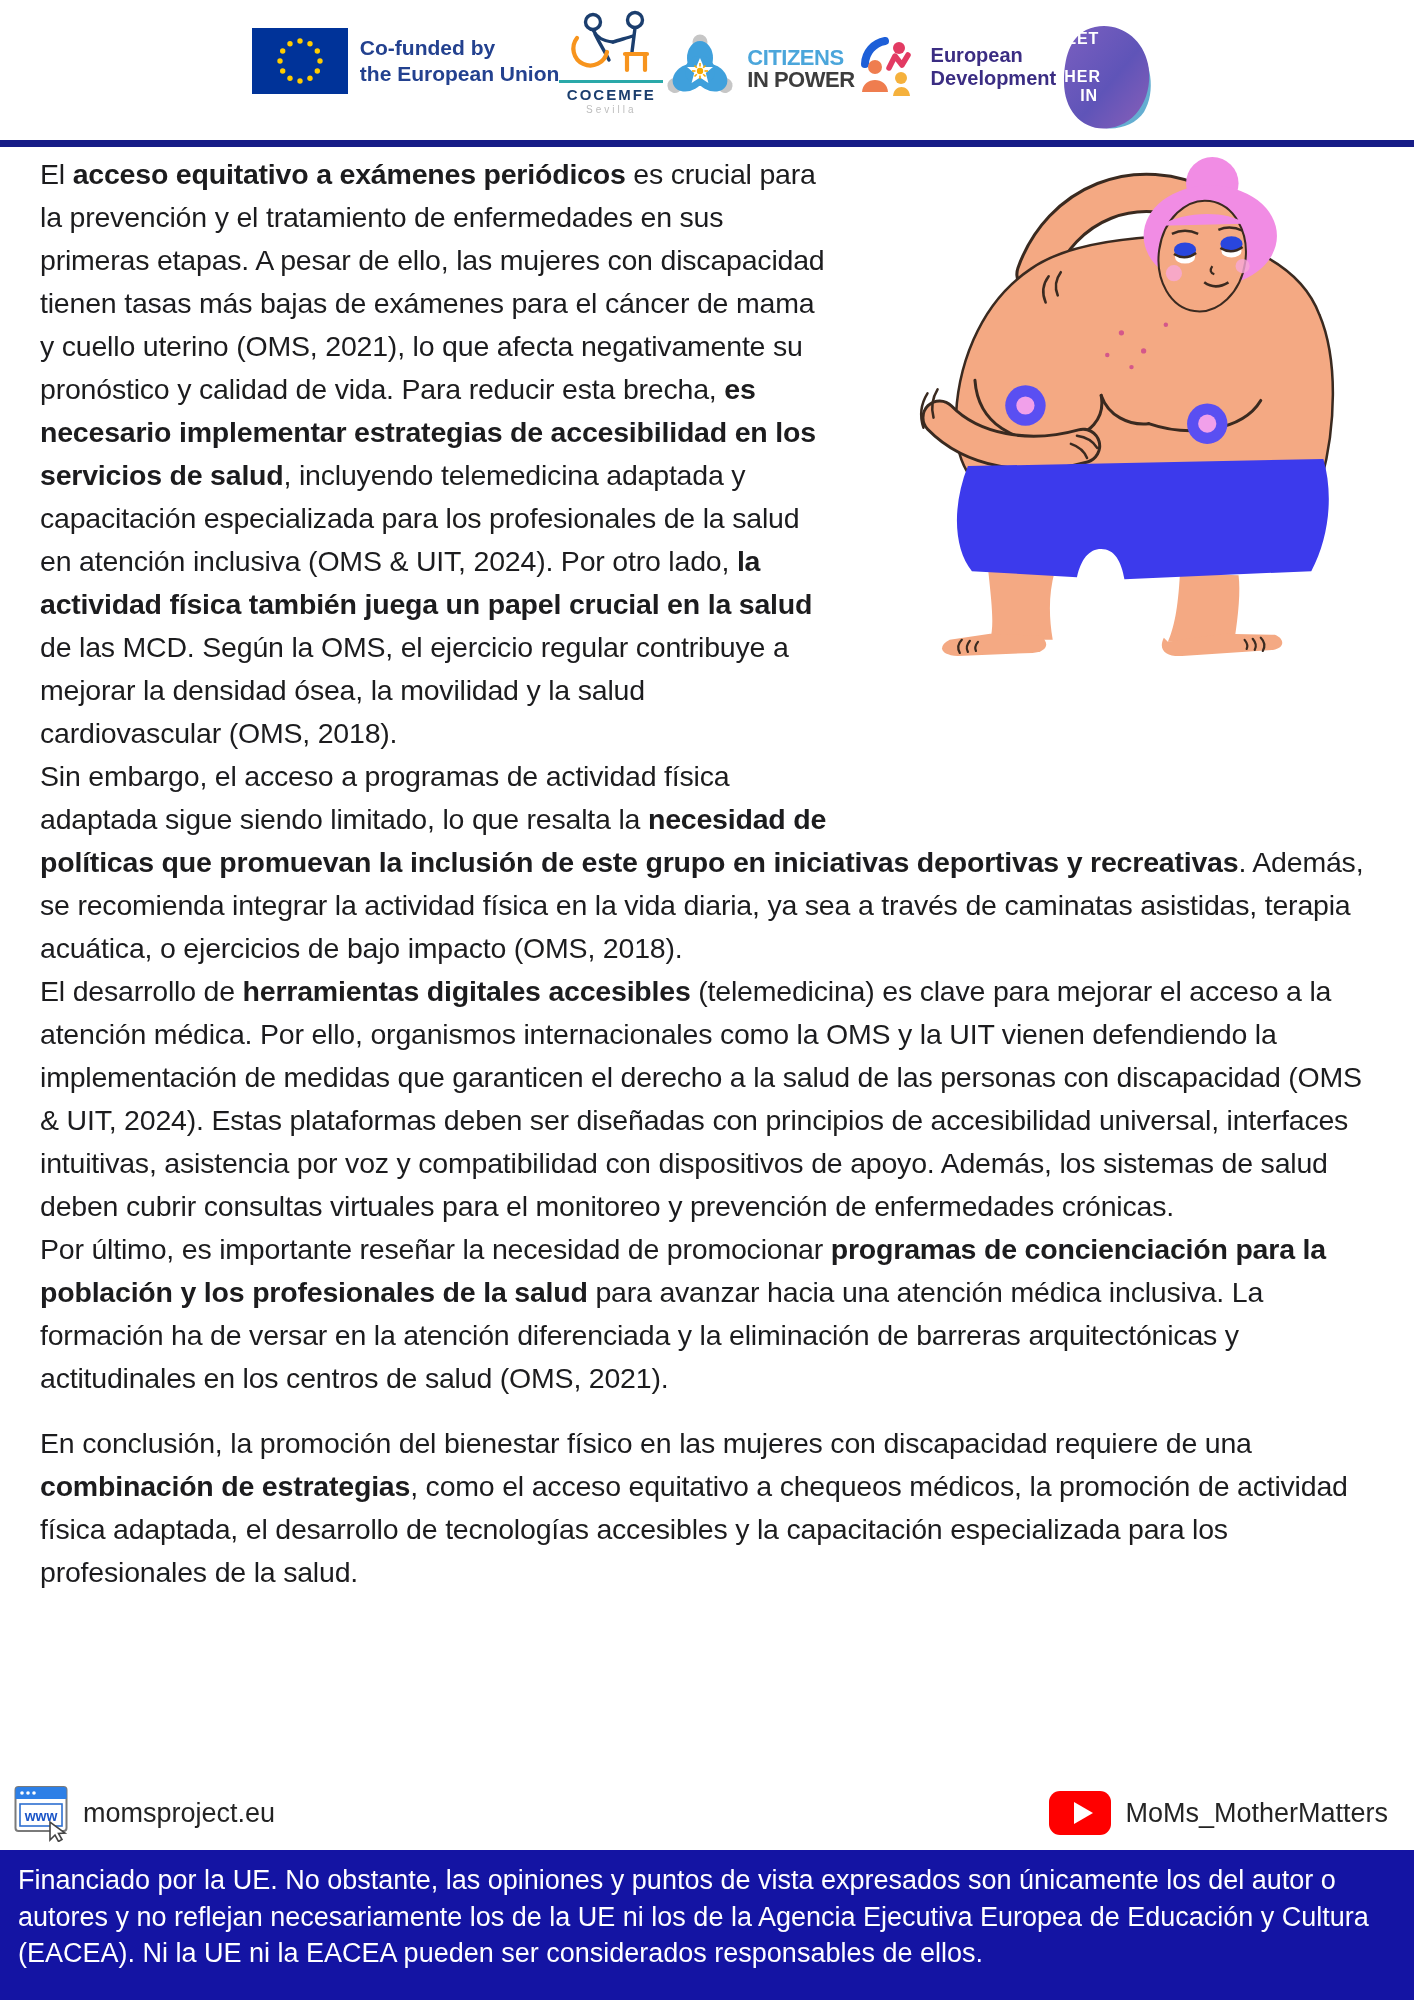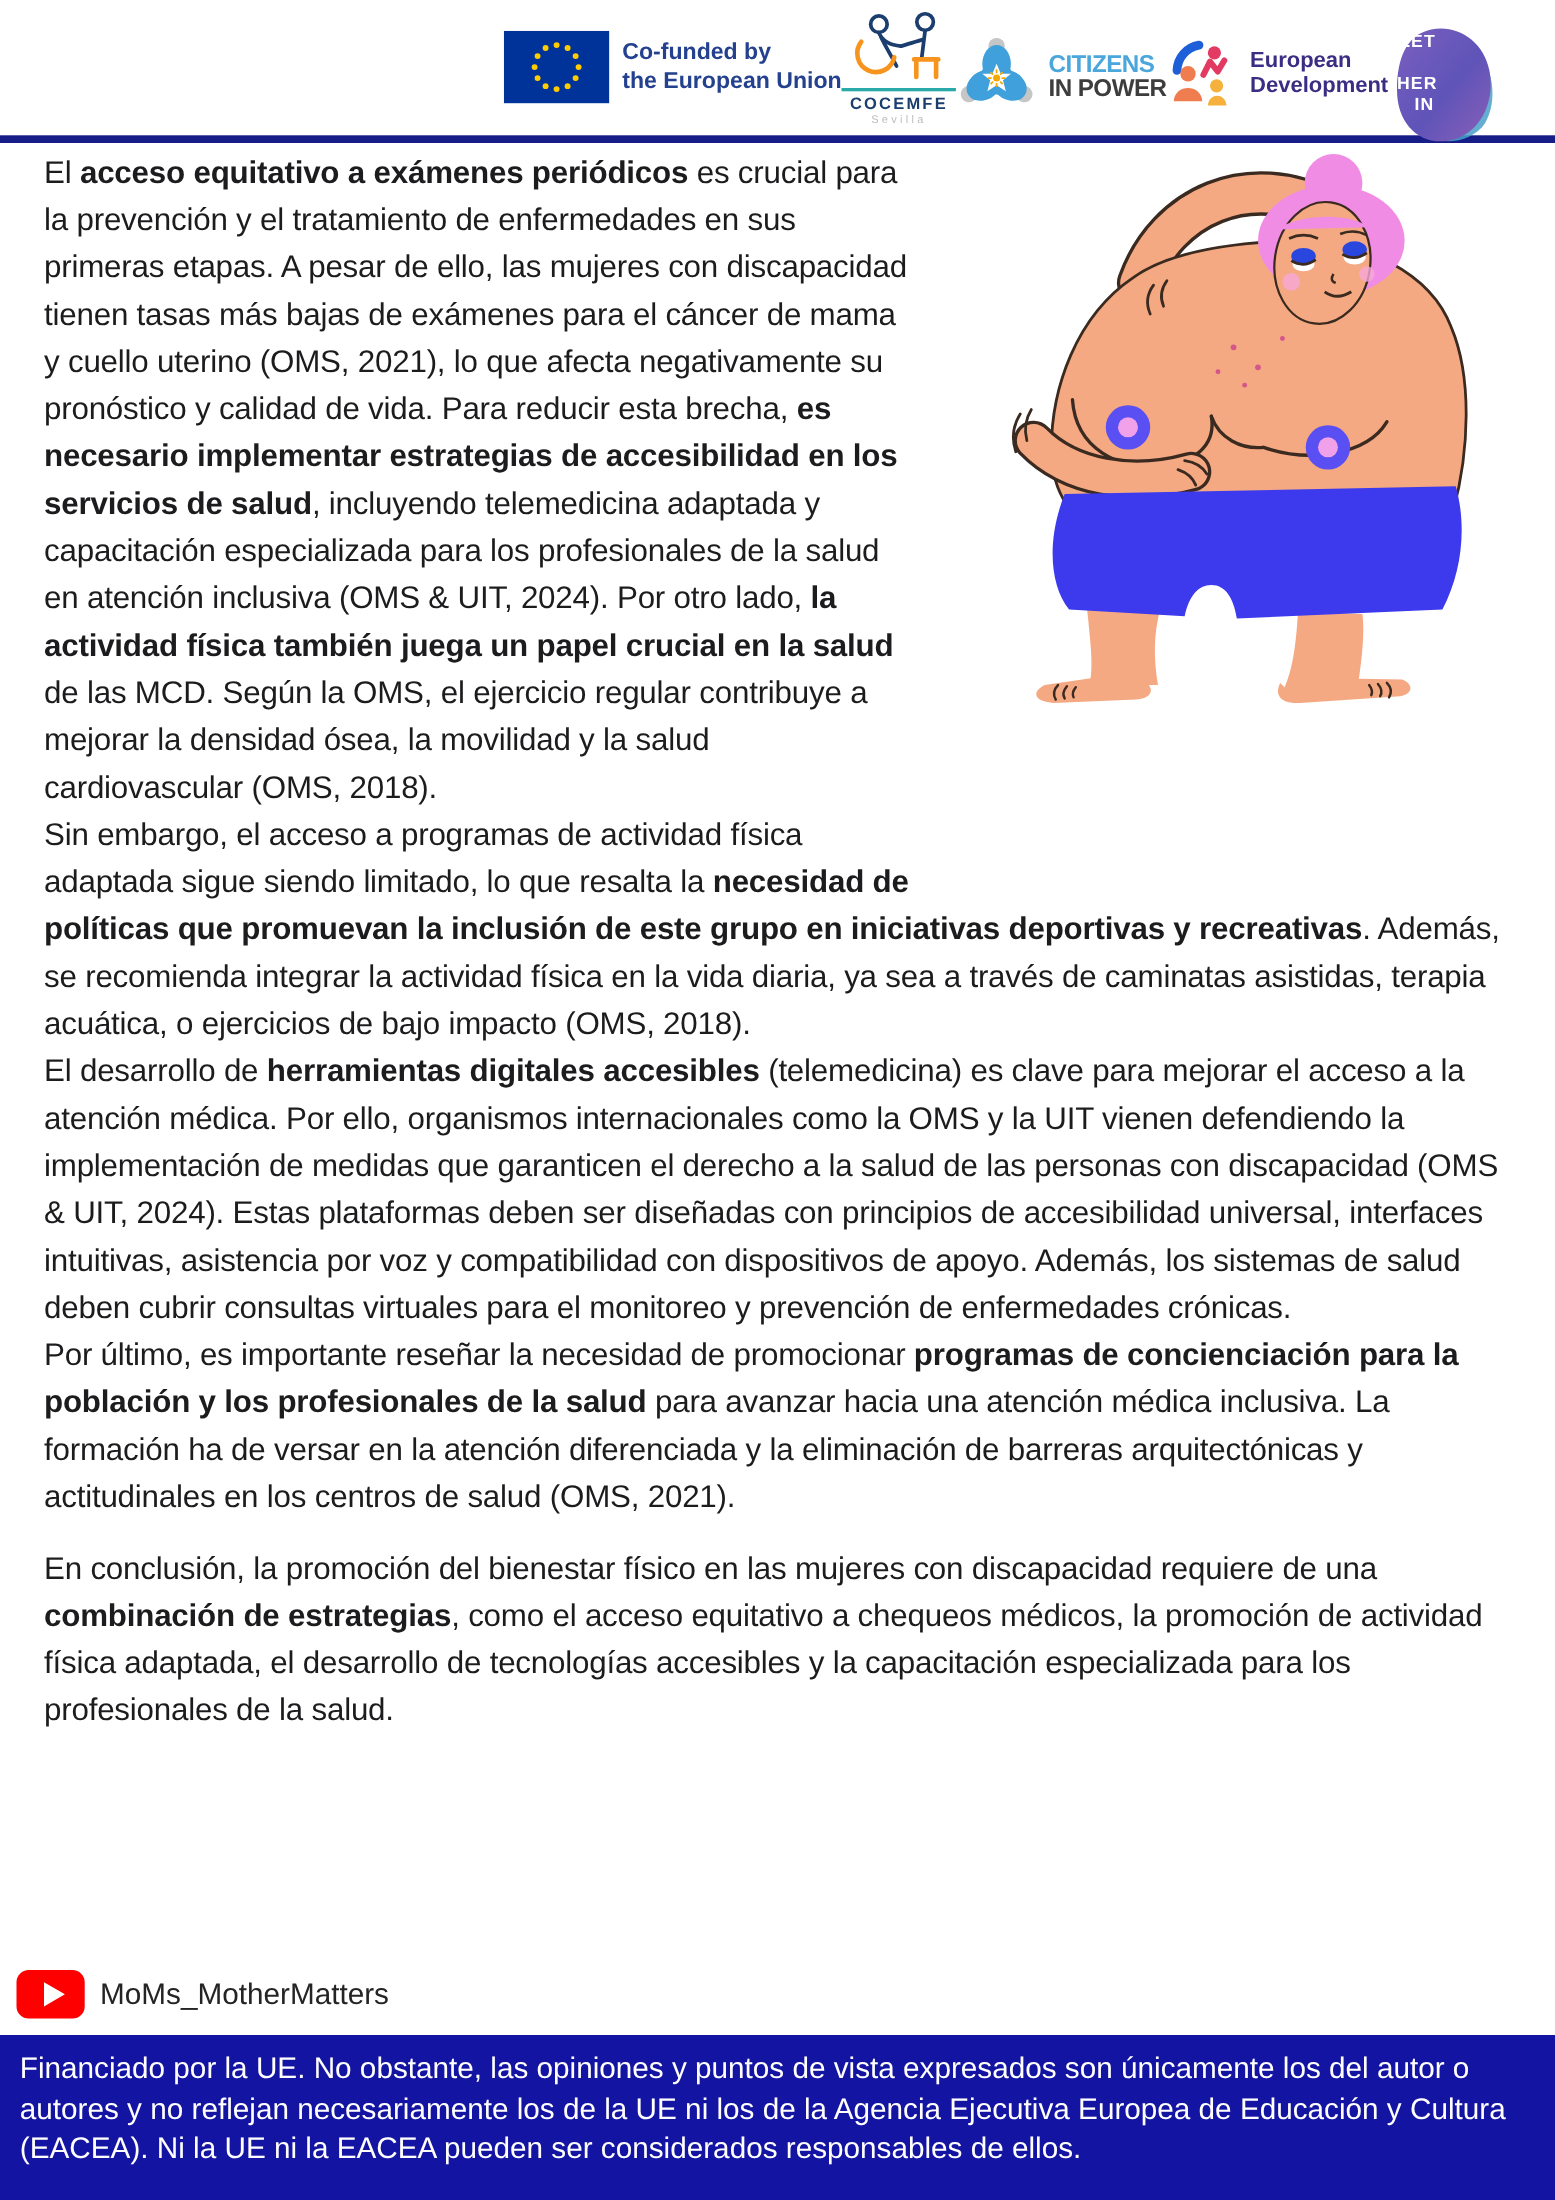--- a/index.html
+++ b/index.html
@@ -3,21 +3,21 @@
 <meta charset="utf-8">
 <style>
   * { margin:0; padding:0; box-sizing:border-box; }
   html,body { width:1414px; }
   body {
     height:2000px; background:#ffffff; overflow:hidden;
     font-family:"Liberation Sans","DejaVu Sans",sans-serif;
     display:flex; flex-direction:column;
   }
   
-  .header { height:123px; padding:10px 42px 0 30px; display:flex; align-items:flex-start; justify-content:flex-end; }
+  .header { height:140px; padding:10px 26px 0 30px; display:flex; align-items:flex-start; justify-content:center; }
   .logo { display:flex; align-items:center; }
   .eu-logo { gap:12px; margin-top:18px; }
   .eu-flag { width:96px; height:66px; display:block; }
   .eu-text { color:#23418F; font-weight:bold; font-size:21px; line-height:1.25; }
   .stack { display:flex; flex-direction:column; align-items:center; }
   .shield-caption { font-family:"Liberation Serif","DejaVu Serif",serif; font-size:10px; color:#3a3a3a; letter-spacing:.5px; text-align:center; line-height:1.25; margin-top:3px; }
   .cocemfe-line { width:104px; height:3px; background:#2AA9A9; margin:4px 0 3px; }
   .cocemfe-name { color:#1B3E6E; font-weight:bold; font-size:15px; letter-spacing:2px; }
   .cocemfe-sub { color:#BDBDBD; font-size:10px; letter-spacing:3px; margin-top:1px; }
   .cip { gap:10px; margin-top:22px; }
@@ -256,20 +256,34 @@
   <p class="para">El <b>acceso equitativo a exámenes periódicos</b> es crucial para la prevención y el tratamiento de enfermedades en sus primeras etapas. A pesar de ello, las mujeres con discapacidad tienen tasas más bajas de exámenes para el cáncer de mama y cuello uterino (OMS, 2021), lo que afecta negativamente su pronóstico y calidad de vida. Para reducir esta brecha, <b>es necesario implementar estrategias de accesibilidad en los servicios de salud</b>, incluyendo telemedicina adaptada y capacitación especializada para los profesionales de la salud en atención inclusiva (OMS &amp; UIT, 2024). Por otro lado, <b>la actividad física también juega un papel crucial en la salud</b> de las MCD. Según la OMS, el ejercicio regular contribuye a mejorar la densidad ósea, la movilidad y la salud cardiovascular (OMS, 2018).
 Sin embargo, el acceso a programas de actividad física adaptada sigue siendo limitado, lo que resalta la <b>necesidad de políticas que promuevan la inclusión de este grupo en iniciativas deportivas y recreativas</b>. Además, se recomienda integrar la actividad física en la vida diaria, ya sea a través de caminatas asistidas, terapia acuática, o ejercicios de bajo impacto (OMS, 2018).
 El desarrollo de <b>herramientas digitales accesibles</b> (telemedicina) es clave para mejorar el acceso a la atención médica. Por ello, organismos internacionales como la OMS y la UIT vienen defendiendo la implementación de medidas que garanticen el derecho a la salud de las personas con discapacidad (OMS &amp; UIT, 2024). Estas plataformas deben ser diseñadas con principios de accesibilidad universal, interfaces intuitivas, asistencia por voz y compatibilidad con dispositivos de apoyo. Además, los sistemas de salud deben cubrir consultas virtuales para el monitoreo y prevención de enfermedades crónicas.
 Por último, es importante reseñar la necesidad de promocionar <b>programas de concienciación para la población y los profesionales de la salud</b> para avanzar hacia una atención médica inclusiva. La formación ha de versar en la atención diferenciada y la eliminación de barreras arquitectónicas y actitudinales en los centros de salud (OMS, 2021).</p>
   <p class="para">En conclusión, la promoción del bienestar físico en las mujeres con discapacidad requiere de una <b>combinación de estrategias</b>, como el acceso equitativo a chequeos médicos, la promoción de actividad física adaptada, el desarrollo de tecnologías accesibles y la capacitación especializada para los profesionales de la salud.</p>
 
 </div>
 
 <div class="social">
 
+  <div class="social-item">
+    <svg width="56" height="58" viewBox="0 0 56 58">
+      <rect x="1.5" y="3" width="51" height="44" rx="3" fill="#ffffff" stroke="#7A7A7A" stroke-width="2"></rect>
+      <rect x="1.5" y="3" width="51" height="12" rx="3" fill="#2D7FE6"></rect>
+      <rect x="1.5" y="11" width="51" height="4" fill="#2D7FE6"></rect>
+      <circle cx="8" cy="9" r="1.8" fill="#ffffff"></circle>
+        <circle cx="14" cy="9" r="1.8" fill="#ffffff"></circle>
+        <circle cx="20" cy="9" r="1.8" fill="#ffffff"></circle>
+      <rect x="6" y="20" width="42" height="22" fill="none" stroke="#2D6FD0" stroke-width="1.6"></rect>
+      <text x="27" y="37" text-anchor="middle" font-family="Liberation Sans, sans-serif" font-size="14" font-weight="bold" fill="#1B55C8">www</text>
+      <path d="M36,38 L36,56 L41,51 L44.5,57.5 L48,55.5 L44.5,49.5 L51,49 Z" fill="#ffffff" stroke="#444" stroke-width="1.6"></path>
+    </svg>
+    <span class="social-label">momsproject.eu</span>
+  </div>
 
 
 
   <div class="social-item">
     <svg width="64" height="46" viewBox="0 0 64 46">
       <rect x="1" y="1" width="62" height="44" rx="11" fill="#FF0000"></rect>
       <path d="M26,12 L26,34 L45,23 Z" fill="#ffffff"></path>
     </svg>
     <span class="social-label">MoMs_MotherMatters</span>
   </div>

